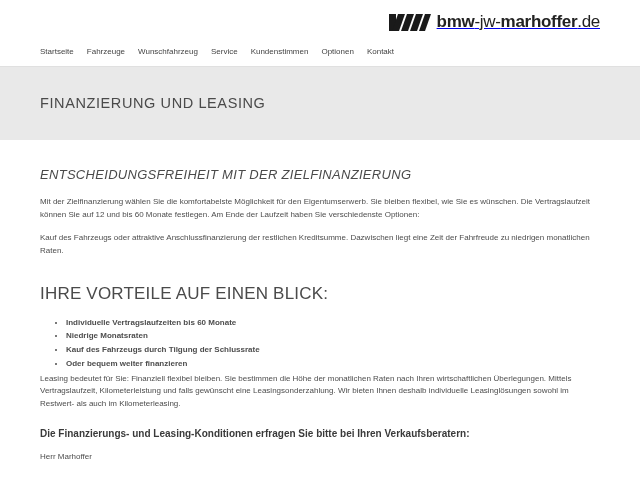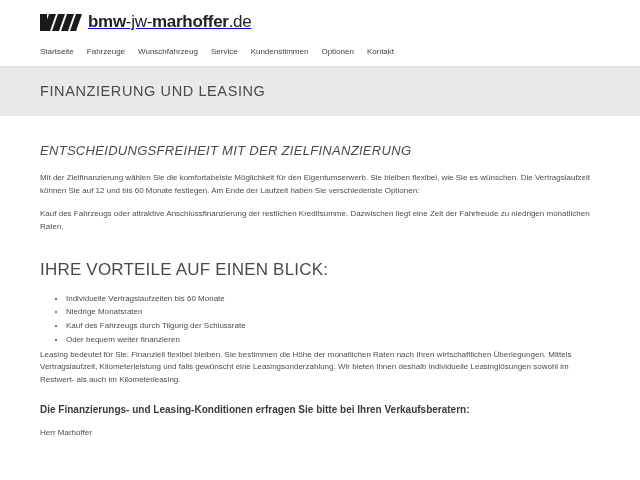--- a/index.html
+++ b/index.html
@@ -21,21 +21,21 @@
 
   
   .site-header {
     background: #ffffff;
     padding: 10px 40px 0 40px;
     position: relative;
   }
   .header-top {
     display: flex;
     align-items: flex-start;
-    justify-content: space-between;
+    justify-content: flex-end;
   }
   .brand {
     display: flex;
     align-items: center;
     gap: 6px;
   }
   .logo-mark {
     width: 42px;
     height: 17px;
     display: block;
@@ -74,21 +74,21 @@
   .nav-item {
     font-size: 8px;
     color: #444444;
     text-decoration: none;
     white-space: nowrap;
   }
 
   
   .hero {
     background: #e9e9e9;
-    height: 50px;
+    height: 74px;
     display: flex;
     align-items: center;
     padding: 0 40px;
     border-top: 1px solid #e0e0e0;
   }
   .hero-title {
     font-size: 14.5px;
     font-weight: 400;
     letter-spacing: 0.6px;
     color: #4a4a4a;
@@ -118,20 +118,21 @@
     margin: 0 0 10px 0;
     font-size: 8px;
     line-height: 1.62;
     color: #4d4d4d;
     max-width: 560px;
   }
   ul.benefits {
     margin: 0 0 2px 0;
     padding-left: 26px;
     list-style: disc;
+    font-weight: bold;
   }
   ul.benefits li {
     font-size: 8px;
     line-height: 1.72;
     color: #4d4d4d;
   }
   p.lead-bold {
     margin: 16px 0 9px 0;
     font-size: 10px;
     font-weight: 700;

